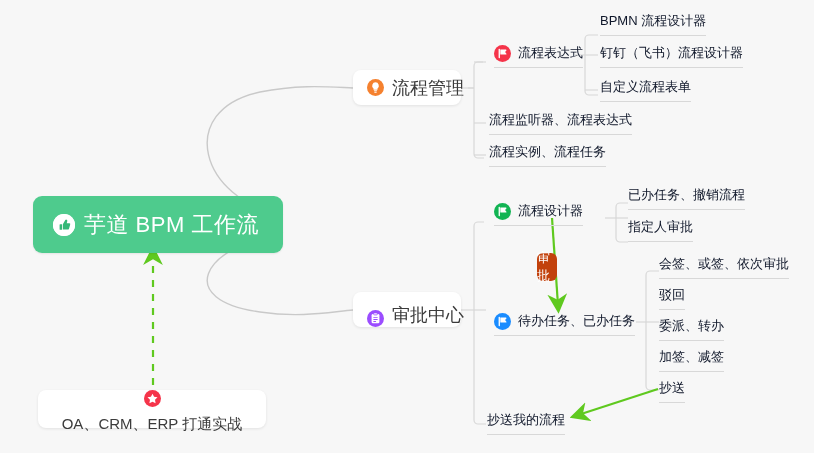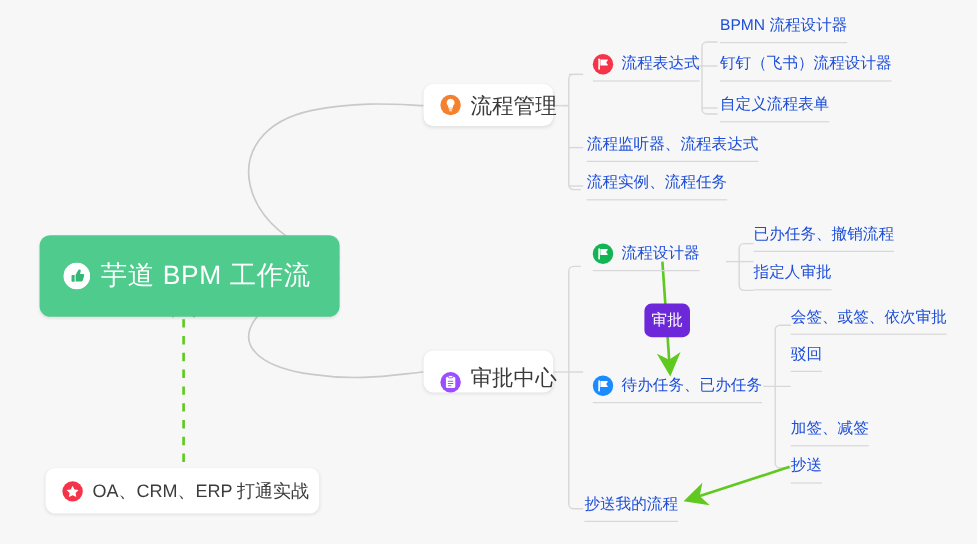--- a/index.html
+++ b/index.html
@@ -7,65 +7,65 @@
     width:814px;height:453px;
     background:#f7f7f7;
     font-family:"Liberation Sans","DejaVu Sans",sans-serif;
     overflow:hidden;
   }
   #canvas{position:relative;width:814px;height:453px;}
   svg#wires{position:absolute;left:0;top:0;width:814px;height:453px;pointer-events:none;}
 
   
   .root-node{
-    position:absolute;left:33px;top:196px;width:250px;height:68px;
+    position:absolute;left:33px;top:196px;width:250px;height:57px;
     background:#4ecb8d;border-radius:9px;
     display:flex;align-items:center;gap:9px;
     padding:0 12px 0 20px;box-sizing:border-box;
     box-shadow:0 1px 2px rgba(0,0,0,.08);
   }
   .root-label{color:#fff;font-size:22px;letter-spacing:.5px;white-space:nowrap;}
 
   
   .card{
     position:absolute;background:#fff;border-radius:8px;
     display:flex;align-items:center;gap:8px;
     box-sizing:border-box;padding:0 14px;
     box-shadow:0 1px 3px rgba(0,0,0,.09);
   }
   .card .lbl{font-size:18px;color:#3b3b3b;white-space:nowrap;}
 
   #node-flow-mgmt{left:353px;top:70px;width:108px;height:35px;}
   #node-approval{left:353px;top:292px;width:108px;height:35px;align-items:flex-end;}
-  #node-oa{left:38px;top:390px;width:228px;height:38px;}
+  #node-oa{left:38px;top:390px;width:228px;height:38px;flex-direction:column;}
   #node-oa .lbl{font-size:15px;}
 
   
   .uitem{
     position:absolute;white-space:nowrap;
-    font-size:13px;color:#1d4ed8;
+    font-size:13px;color:#0f172a;
     padding-bottom:5px;
     border-bottom:1px solid #d8d8d8;
     box-sizing:border-box;
   }
   .uitem.icony{display:flex;align-items:center;gap:7px;border-bottom:1px solid #d8d8d8;}
 
   
   .cicon{
     width:17px;height:17px;border-radius:50%;
     display:inline-flex;align-items:center;justify-content:center;
     flex:0 0 auto;
   }
   .cicon.big{width:22px;height:22px;}
   .cicon svg{display:block;}
 
   
   #chip-approve{
-    position:absolute;left:537px;top:253px;width:38px;height:28px;
-    background:#6d28d9;border-radius:6px;
+    position:absolute;left:537px;top:253px;width:20px;height:28px;
+    background:#c2410c;border-radius:6px;
     display:flex;align-items:center;justify-content:center;
     color:#fff;font-size:13px;z-index:5;
   }
 </style>
 </head>
 <body>
 
 <div id="canvas">
 
   <svg id="wires" viewBox="0 0 814 453">
@@ -201,20 +201,21 @@
       <svg width="17" height="17" viewBox="0 0 17 17">
         <rect x="4.6" y="3.8" width="1.35" height="9.4" rx="0.6" fill="#fff"></rect>
         <path d="M6.3 4.6 h5.7 a0.5 0.5 0 0 1 0.4 0.8 l-1.3 1.7 l1.3 1.7 a0.5 0.5 0 0 1 -0.4 0.8 h-5.7 z" fill="#fff"></path>
       </svg>
     </span>
     <span>待办任务、已办任务</span>
   </div>
 
   <div class="uitem" style="left:659px;top:255px;">会签、或签、依次审批</div>
   <div class="uitem" style="left:659px;top:286px;">驳回</div>
+  <div class="uitem" style="left:659px;top:317px;">委派、转办</div>
   <div class="uitem" style="left:659px;top:348px;">加签、减签</div>
   <div class="uitem" style="left:659px;top:379px;">抄送</div>
 
   <div class="uitem" style="left:487px;top:411px;">抄送我的流程</div>
 
   <div id="chip-approve">
     <span>审批</span>
   </div>
 
   <div class="card" id="node-oa">

